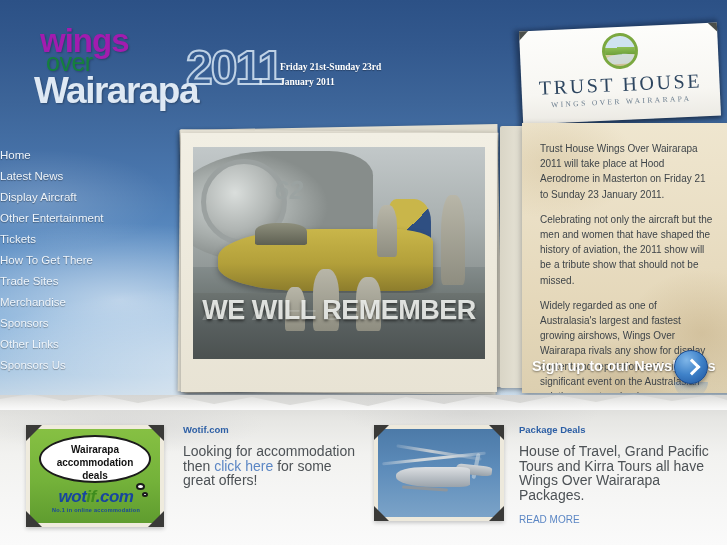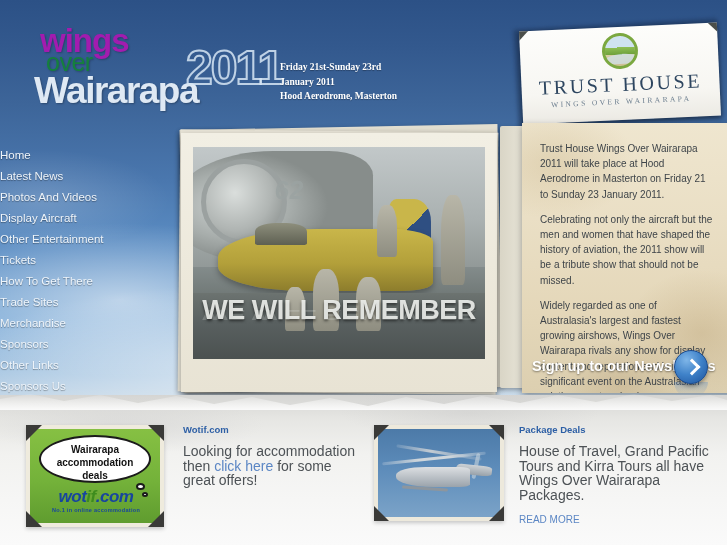--- a/index.html
+++ b/index.html
@@ -461,36 +461,34 @@
   <div class="logo-wrap">
     <div class="logo-wings">wings</div>
     <div class="logo-over">over</div>
     <div class="logo-wai">Wairarapa</div>
   </div>
   <div class="logo-year">2011</div>
 
   <div class="event-info">
     <div>Friday 21st-Sunday 23rd</div>
     <div>January 2011</div>
-    <div>Hood Aerodrome, Masterton</div>
   </div>
 
   <div class="th-shadow"></div>
   <div class="th-card">
     <div class="th-logo-circle"></div>
     <div class="th-name">TRUST HOUSE</div>
     <div class="th-tag">WINGS OVER WAIRARAPA</div>
     <div class="th-corner" style="left:-2px;top:-2px;border-width:13px 13px 0 0;border-color:#4a4e4a transparent transparent transparent;"></div>
     <div class="th-corner" style="right:-2px;top:-2px;border-width:0 13px 13px 0;border-color:transparent #4a4e4a transparent transparent;"></div>
   </div>
 
   <nav class="nav">
     <a class="nav-item" href="#">Home</a>
     <a class="nav-item" href="#">Latest News</a>
-    <a class="nav-item" href="#">Photos And Videos</a>
     <a class="nav-item" href="#">Display Aircraft</a>
     <a class="nav-item" href="#">Other Entertainment</a>
     <a class="nav-item" href="#">Tickets</a>
     <a class="nav-item" href="#">How To Get There</a>
     <a class="nav-item" href="#">Trade Sites</a>
     <a class="nav-item" href="#">Merchandise</a>
     <a class="nav-item" href="#">Sponsors</a>
     <a class="nav-item" href="#">Other Links</a>
     <a class="nav-item" href="#">Sponsors Us</a>
   </nav>

